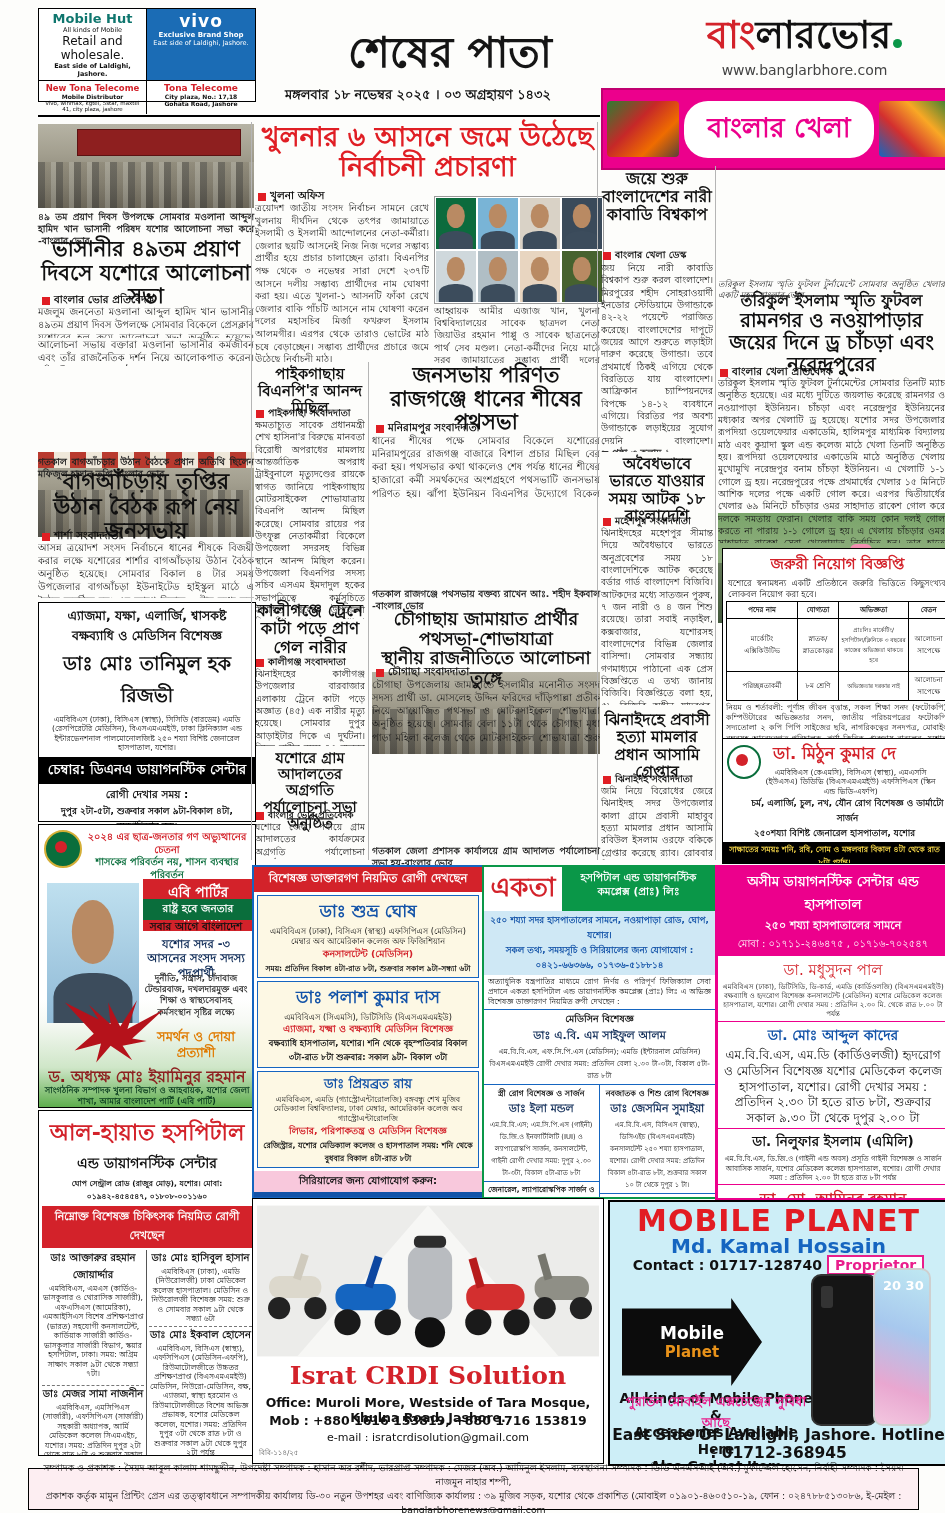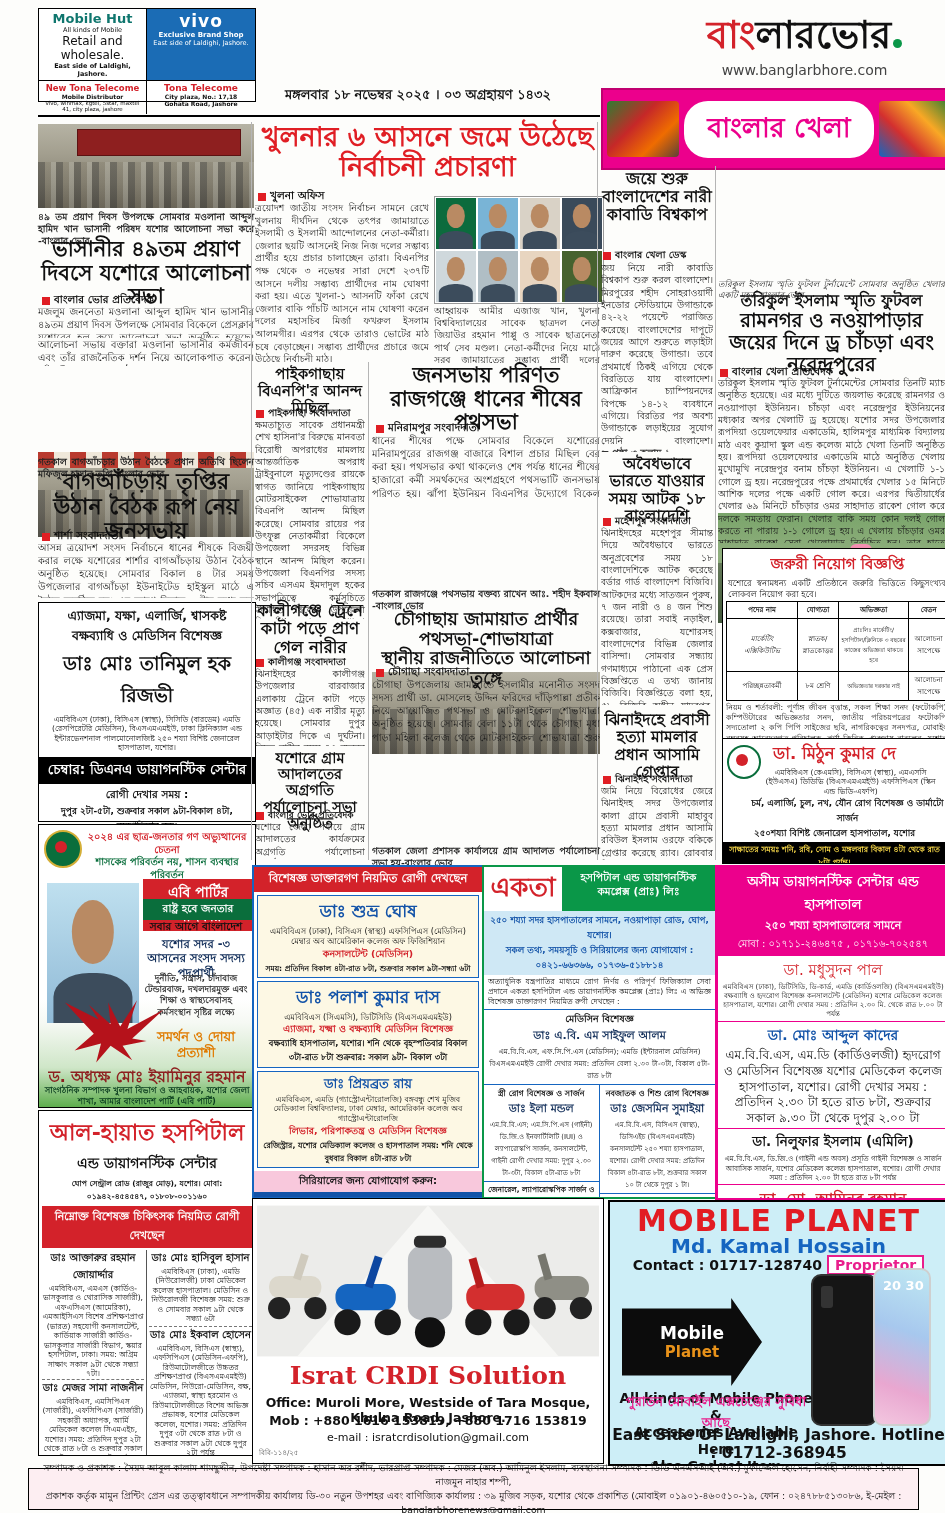--- a/index.html
+++ b/index.html
@@ -51,20 +51,21 @@
       <div style="font-size:5.5px;">vivo, winmax, kgtel, 5star, maxtel</div>
       <div style="font-size:5.5px;">41, city plaza, jashore</div>
     </div>
     <div style="text-align:center;padding:2px;">
       <div style="color:#d3222a;font-weight:bold;font-size:9px;">Tona Telecome</div>
       <div style="font-size:6px;font-weight:bold;">City plaza, No.: 17,18</div>
       <div style="font-size:6px;font-weight:bold;">Gohata Road, Jashore</div>
     </div>
   </div>
 
+  <div class="abs" style="left:285px;top:20px;width:330px;text-align:center;font-weight:bold;font-size:42px;color:#151515;">শেষের পাতা</div>
   <div class="abs" style="left:285px;top:85px;width:330px;text-align:left;font-weight:bold;font-size:13px;">মঙ্গলবার ১৮ নভেম্বর ২০২৫ । ০৩ অগ্রহায়ণ ১৪৩২</div>
 
   <div class="abs" style="left:692px;top:16px;width:225px;text-align:center;font-weight:bold;font-size:38px;line-height:1;">
     <span style="color:#d3222a;">বাং</span><span style="color:#111;">লারভোর</span><span style="display:inline-block;width:9px;height:9px;border-radius:50%;background:#0a9748;margin-left:2px;"></span>
   </div>
   <div class="abs" style="left:692px;top:62px;width:225px;text-align:center;font-size:14px;color:#444;">www.banglarbhore.com</div>
 
   <div class="abs" style="left:38px;top:115px;width:562px;height:2px;background:#000;"></div>
 
   <div class="abs" style="left:601px;top:88px;width:344px;height:70px;background:#ec008c;border:2px solid #c00070;display:flex;align-items:center;justify-content:space-between;padding:4px;">
@@ -139,21 +140,21 @@
 
   <div class="abs box" style="left:38px;top:1110px;width:216px;height:344px;overflow:hidden;">
     <div style="text-align:center;color:#d3222a;font-weight:bold;font-size:22px;padding-top:4px;">আল-হায়াত হসপিটাল</div>
     <div style="text-align:center;font-weight:bold;font-size:14px;">এন্ড ডায়াগনস্টিক সেন্টার</div>
     <div style="text-align:center;font-size:7.6px;font-weight:bold;padding:1px 4px;">ঘোপ সেন্ট্রাল রোড (রাজুর মোড়), যশোর। মোবা: ০১৯৪২-৪৫৪৫৪৭, ০১৮০৮-০০১১৬০</div>
     <div style="background:#d3222a;color:#fff;font-weight:bold;font-size:11px;text-align:center;padding:2px 0;margin:2px 3px;">নিম্নোক্ত বিশেষজ্ঞ চিকিৎসক নিয়মিত রোগী দেখছেন</div>
     <div style="display:grid;grid-template-columns:1fr 1fr;gap:0;padding:0 3px;">
       <div style="border-right:1px solid #555;padding-right:2px;">
         <div class="docname" style="font-size:10px;text-align:center;">ডাঃ আক্তারুর রহমান জোয়ার্দ্দার</div>
         <div class="small">এমবিবিএস, এমএস (কার্ডিও-ভাসকুলার ও থোরাসিক সার্জারী), এফএসিএস (আমেরিকা), এমআইসিএস বিশেষ প্রশিক্ষণপ্রাপ্ত (ভারত) সহযোগী কনসালটেন্ট, কার্ডিয়াক সার্জারী কার্ডিও-ভাসকুলার সার্জারী বিভাগ, স্কয়ার হসপিটাল, ঢাকা। সময়: অগ্রিম সাক্ষাৎ সকাল ৯টা থেকে সন্ধ্যা ৭টা।</div>
-        <div class="docname" style="font-size:10px;text-align:center;border-top:1px dashed #777;margin-top:0;">ডাঃ মেজর সামা নাজনীন</div>
+        <div class="docname" style="font-size:10px;text-align:center;border-top:1px dashed #777;margin-top:6px;">ডাঃ মেজর সামা নাজনীন</div>
         <div class="small">এমবিবিএস, এমসিপিএস (সার্জারী), এফসিপিএস (সার্জারী) সহকারী অধ্যাপক, আর্মি মেডিকেল কলেজ সিএমএইচ, যশোর। সময়: প্রতিদিন দুপুর ২টা থেকে রাত ৮টা ও শুক্রবার সকাল ৯টা থেকে দুপুর ২টা পর্যন্ত</div>
 
       </div>
       <div style="padding-left:2px;">
         <div class="docname" style="font-size:10px;text-align:center;">ডাঃ মোঃ হাসিবুল হাসান</div>
         <div class="small">এমবিবিএস (ঢাকা), এমডি (নিউরোলজী) ঢাকা মেডিকেল কলেজ হাসপাতাল। মেডিসিন ও নিউরোলজী বিশেষজ্ঞ সময়: শুক্র ও সোমবার সকাল ৯টা থেকে সন্ধ্যা ৬টা</div>
         <div class="docname" style="font-size:10px;text-align:center;border-top:1px dashed #777;margin-top:2px;">ডাঃ মোঃ ইকবাল হোসেন</div>
         <div class="small">এমবিবিএস, বিসিএস (স্বাস্থ্য), এফসিপিএস (মেডিসিন-এফপি), রিউমাটোলজীতে উচ্চতর প্রশিক্ষণপ্রাপ্ত (বিএসএমএমইউ) মেডিসিন, নিউরো-মেডিসিন, বক্ষ, এ্যাজমা, স্বাস্থ্য হরমোন ও রিউমাটোলজীতে বিশেষ অভিজ্ঞ প্রভাষক, যশোর মেডিকেল কলেজ, যশোর। সময়: প্রতিদিন দুপুর ৩টা থেকে রাত ৮টা ও শুক্রবার সকাল ৯টা থেকে দুপুর ২টা পর্যন্ত</div>
 
       </div>
@@ -264,21 +265,21 @@
     <div style="font-size:8.4px;line-height:1.3;text-align:justify;padding:1px 2px;">যশোরে স্বনামধন্য একটি প্রতিষ্ঠানে জরুরি ভিত্তিতে কিছুসংখ্যক লোকবল নিয়োগ করা হবে।</div>
     <table style="width:100%;border-collapse:collapse;font-size:7px;text-align:center;">
       <tbody>
           <tr style="font-weight:bold;">
         <td style="border:1px solid #000;padding:2px;">পদের নাম</td>
         <td style="border:1px solid #000;padding:2px;">যোগ্যতা</td>
         <td style="border:1px solid #000;padding:2px;">অভিজ্ঞতা</td>
         <td style="border:1px solid #000;padding:2px;">বেতন</td>
       </tr>
       <tr>
-        <td style="border:1px solid #000;padding:14px;font-style:italic;">মার্কেটিং এক্সিকিউটিভ</td>
+        <td style="border:1px solid #000;padding:14px;">মার্কেটিং এক্সিকিউটিভ</td>
         <td style="border:1px solid #000;padding:2px;">স্নাতক/ স্নাতকোত্তর</td>
         <td style="border:1px solid #000;padding:2px;font-size:5.8px;">প্রাঃলিঃ মার্কেটিং/ হসপিটাল/ক্লিনিকে ৩ বছরের কাজের অভিজ্ঞতা থাকতে হবে</td>
         <td style="border:1px solid #000;padding:2px;">আলোচনা সাপেক্ষে</td>
       </tr>
       <tr>
         <td style="border:1px solid #000;padding:2px;">পরিচ্ছন্নতাকর্মী</td>
         <td style="border:1px solid #000;padding:2px;">৮ম শ্রেণি</td>
         <td style="border:1px solid #000;padding:2px;font-size:5.8px;">অভিজ্ঞতার দরকার নাই</td>
         <td style="border:1px solid #000;padding:2px;">আলোচনা সাপেক্ষে</td>
       </tr>

